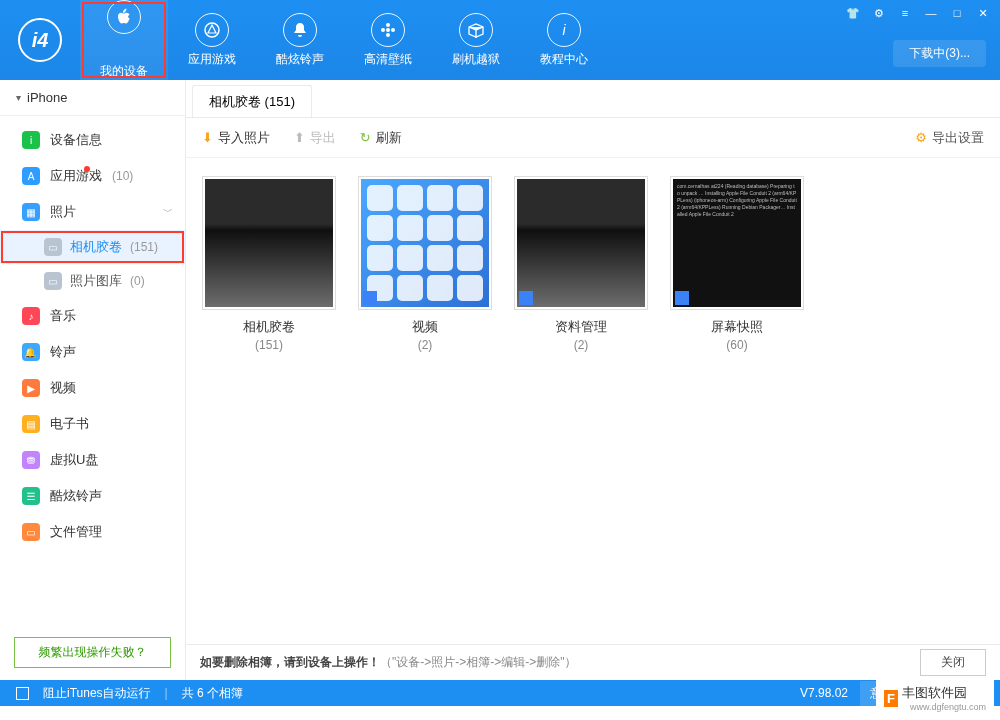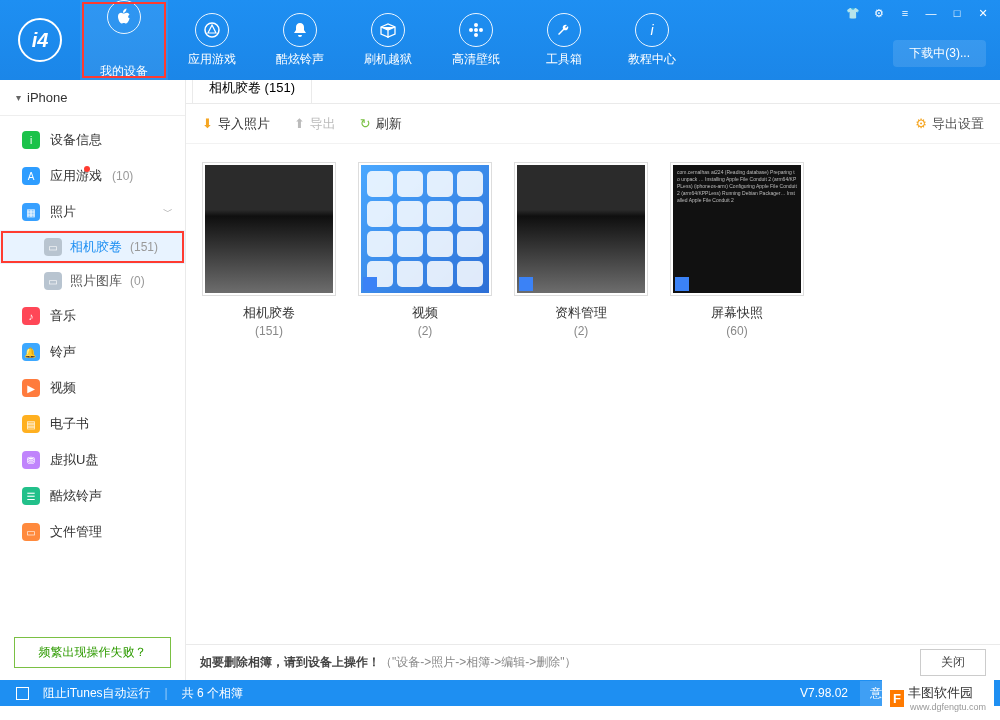--- a/index.html
+++ b/index.html
@@ -28,21 +28,21 @@
 .side-item { height: 36px; display: flex; align-items: center; padding-left: 22px; gap: 10px; font-size: 13px; color: #333; cursor: pointer; position: relative; }
 .side-item .chev { position:absolute; right:12px; color:#999; font-size:10px; }
 .side-item .dot { width:6px;height:6px;background:#ff3b30;border-radius:50%; position:absolute; top:8px; }
 .side-sub { height: 34px; display: flex; align-items: center; padding-left: 44px; gap: 8px; font-size: 13px; color: #555; cursor: pointer; }
 .side-sub.selected { background: #e8f3ff; color: #1e8ff2; outline: 2px solid #ff3b30; outline-offset: -3px; }
 .side-count { color: #999; font-size: 12px; }
 .help-link { margin: 12px 14px; border: 1px solid #7ac043; color: #2e9b00; font-size: 12px; text-align: center; padding: 6px 0; cursor: pointer; }
 .ic { width: 18px; height: 18px; border-radius: 4px; display: inline-flex; align-items: center; justify-content: center; font-size: 10px; color: #fff; flex-shrink: 0; }
 
 .main { flex: 1; display: flex; flex-direction: column; min-width: 0; }
-.tab-row { height: 24px; border-bottom: 1px solid #eaeaea; display: flex; align-items: flex-end; padding-left: 6px; }
+.tab-row { height: 38px; border-bottom: 1px solid #eaeaea; display: flex; align-items: flex-end; padding-left: 6px; }
 .tab { height: 32px; padding: 0 16px; border: 1px solid #eaeaea; border-bottom: none; background: #fff; font-size: 13px; display: flex; align-items: center; border-radius: 3px 3px 0 0; }
 .toolbar { height: 40px; display: flex; align-items: center; padding: 0 16px; gap: 24px; font-size: 13px; color: #333; border-bottom: 1px solid #f2f2f2; }
 .toolbar .tb { display: flex; align-items: center; gap: 5px; cursor: pointer; }
 .toolbar .disabled { color: #bbb; }
 .toolbar .right { margin-left: auto; color: #555; }
 .content { flex: 1; padding: 18px 16px; overflow: auto; }
 .grid { display: flex; flex-wrap: wrap; gap: 22px; }
 .album { width: 134px; display: flex; flex-direction: column; align-items: center; cursor: pointer; }
 .thumb { width: 134px; height: 134px; border: 1px solid #ddd; padding: 2px; background: #fff; position: relative; }
 .thumb-inner { width: 100%; height: 100%; background: #888; position: relative; overflow: hidden; }
@@ -51,21 +51,21 @@
 .album-count { font-size: 12px; color: #888; margin-top: 2px; }
 .bottom-bar { height: 36px; border-top: 1px solid #eaeaea; display: flex; align-items: center; padding: 0 14px; font-size: 12px; color: #444; }
 .bottom-bar .close-btn { margin-left: auto; border: 1px solid #ccc; padding: 4px 20px; cursor: pointer; }
 
 .status { height: 26px; background: #1e8ff2; color: #fff; display: flex; align-items: center; padding: 0 16px; font-size: 12px; gap: 14px; }
 .status .chk { width: 13px; height: 13px; border: 1px solid #fff; }
 .status-right { margin-left: auto; display: flex; align-items: center; gap: 12px; }
 .status-btn { background: rgba(255,255,255,.15); padding: 4px 10px; cursor: pointer; }
 .watermark { position: absolute; bottom: 4px; right: 6px; background: #fff; padding: 4px 8px; display: flex; align-items: center; font-size: 13px; color: #333; }
 .watermark .f { background: #ff7a00; color:#fff; font-weight:bold; padding:1px 3px; margin-right:4px; }
-.watermark .sub { font-size:9px; color:#999; margin-left:2px; }
+.watermark .sub { font-size:9px; color:#999; margin-left:8px; }
 
 
 .th-dark { background: linear-gradient(#2b2b2b 35%, #0f0f0f 40%, #6d6d6d 100%); }
 .th-melon { background: radial-gradient(circle at 30% 70%, #ff4d6d 0 22%, transparent 23%), radial-gradient(circle at 70% 60%, #ff4d6d 0 20%, transparent 21%), #eef6ec; }
 .th-screen { background: linear-gradient(135deg,#4aa8ff,#2d6fd6); display:grid; grid-template-columns:repeat(4,1fr); grid-auto-rows:26px; gap:4px; padding:6px; }
 .th-screen i { background: rgba(255,255,255,.85); border-radius:5px; }
 .th-code { background: #111; color:#bdbdbd; font-size:5px; line-height:7px; padding:4px; white-space:pre-wrap; word-break:break-all; }
 .th-settings { background:#f4f4f6; padding:6px; font-size:7px; color:#444; }
 .th-settings div { background:#fff; border-bottom:1px solid #eee; padding:4px 6px; display:flex; justify-content:space-between; }
 .th-settings .hl { outline:1.5px solid #ff3b30; }
@@ -99,45 +99,37 @@
         <div class="nav-icon">
           <svg width="16" height="18" viewBox="0 0 16 18">
             <path d="M8 2c-2.5 0-4 2-4 4v3l-2 3h12l-2-3V6c0-2-1.5-4-4-4zm-2 12a2 2 0 004 0"></path>
           </svg>
         </div>
         <span>酷炫铃声</span>
       </div>
       <div class="nav-item">
         <div class="nav-icon">
           <svg width="18" height="18" viewBox="0 0 18 18">
-            <path d="M2 6l7-3 7 3v7l-7 3-7-3z" fill="none" stroke="#fff" stroke-width="1.3"></path>
-            <path d="M2 6l7 3 7-3M9 9v8" stroke="#fff" stroke-width="1.3"></path>
-          </svg>
-        </div>
-        <span>刷机越狱</span>
-      </div>
-      <div class="nav-item">
-        <div class="nav-icon">
-          <svg width="18" height="18" viewBox="0 0 18 18">
             <circle cx="9" cy="9" r="2"></circle>
             <circle cx="9" cy="4" r="2"></circle>
             <circle cx="9" cy="14" r="2"></circle>
             <circle cx="4" cy="9" r="2"></circle>
             <circle cx="14" cy="9" r="2"></circle>
           </svg>
         </div>
         <span>高清壁纸</span>
       </div>
       <div class="nav-item">
         <div class="nav-icon">
           <svg width="18" height="18" viewBox="0 0 18 18">
-            <path d="M13 5a3 3 0 01-4 4L4 14l-1-1 5-5a3 3 0 014-4l-2 2 1 1 2-2z"></path>
-          </svg>
-        </div>
-        <span>工具箱</span>
+            <path d="M2 6l7-3 7 3v7l-7 3-7-3z" fill="none" stroke="#fff" stroke-width="1.3"></path>
+            <path d="M2 6l7 3 7-3M9 9v8" stroke="#fff" stroke-width="1.3"></path>
+          </svg>
+        </div>
+        <span>刷机越狱</span>
       </div>
       <div class="nav-item">
         <div class="nav-icon">
           <svg width="16" height="16" viewBox="0 0 16 16">
             <text x="8" y="13" text-anchor="middle" font-style="italic" font-family="serif" font-size="14" fill="#fff">i</text>
           </svg>
         </div>
         <span>教程中心</span>
       </div>
     </div>

